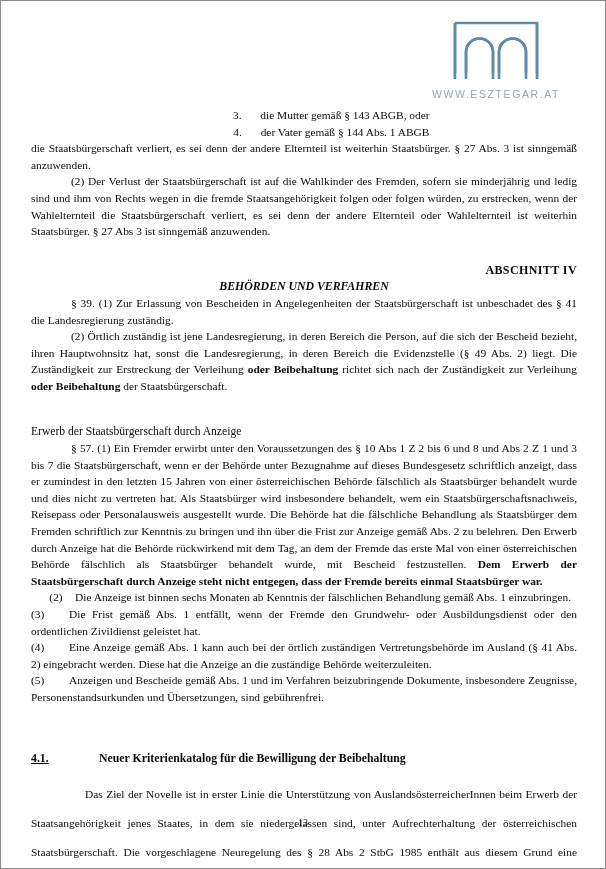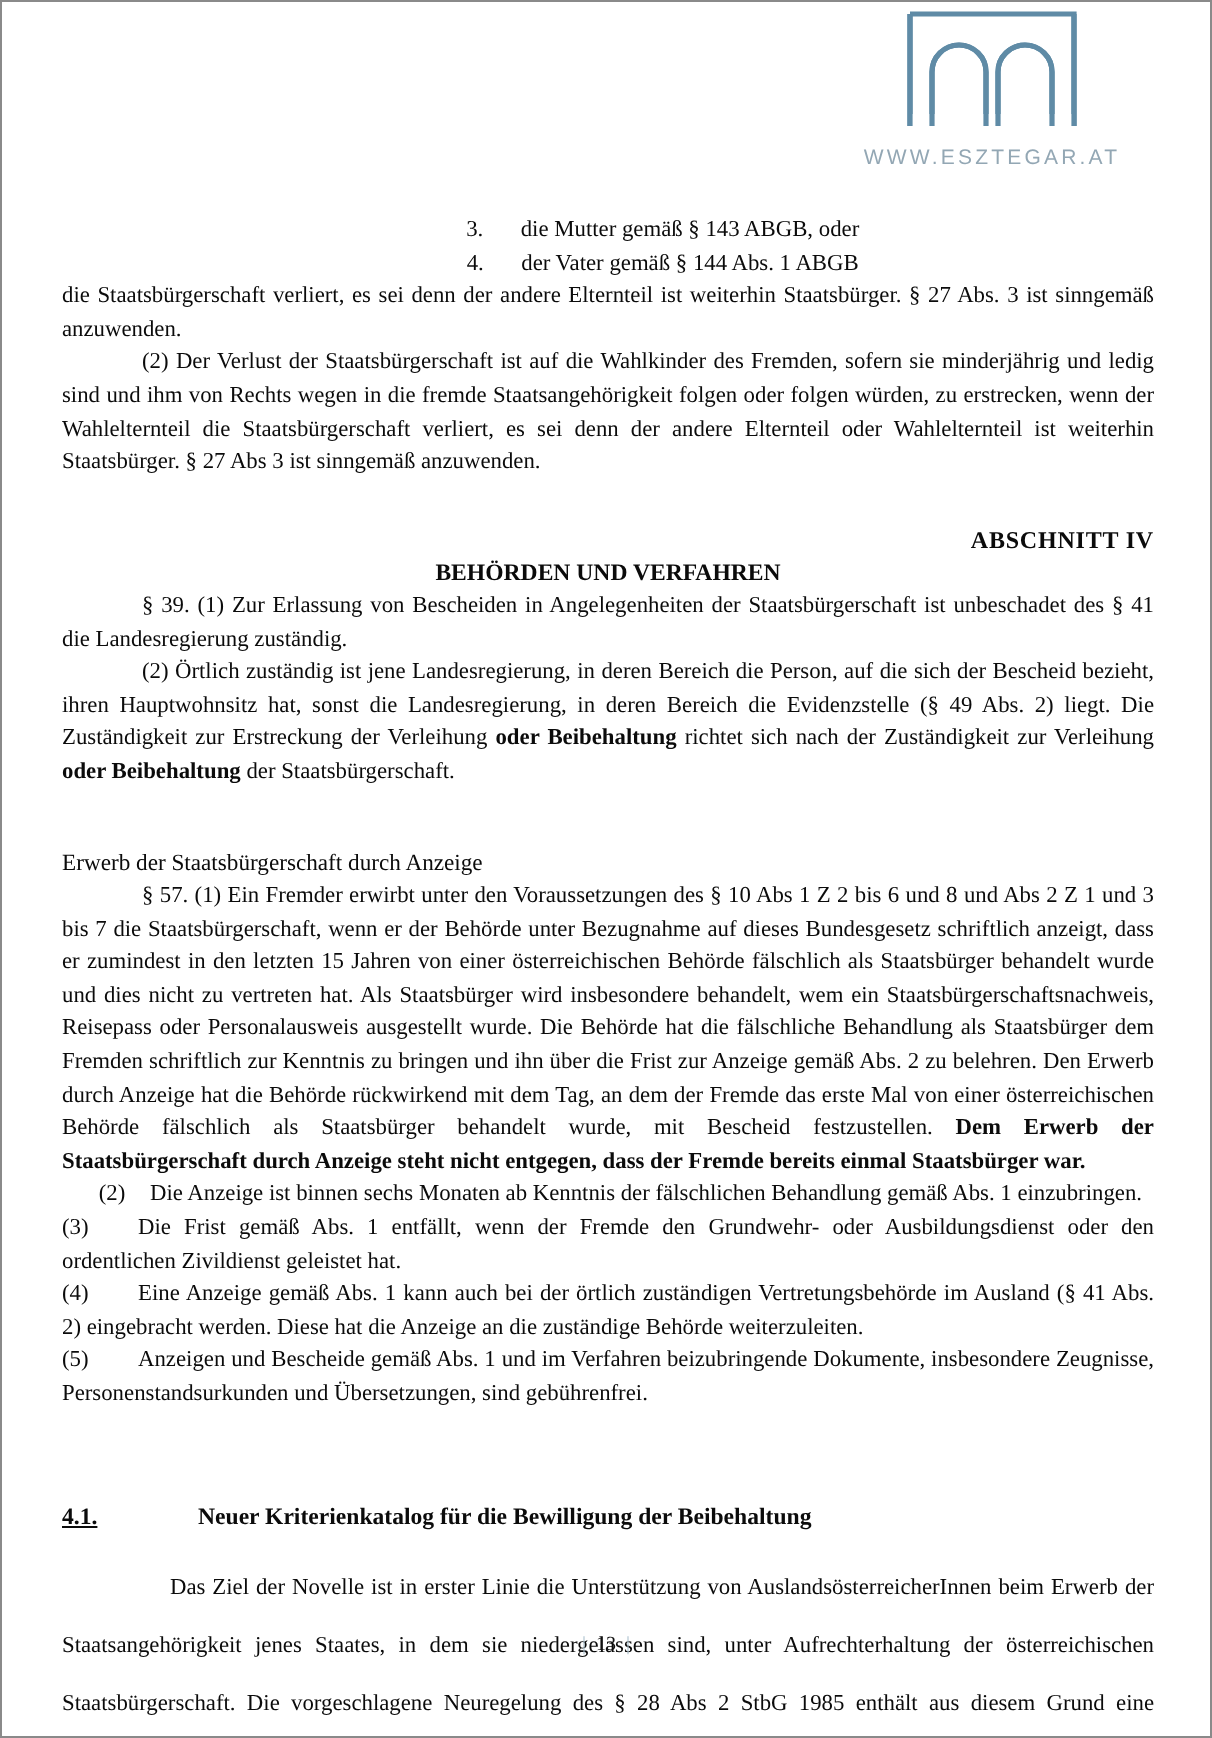--- a/index.html
+++ b/index.html
@@ -17,21 +17,21 @@
     box-sizing: border-box;
     background: #ffffff;
     border: 1px solid #8a8a8a;
     overflow: hidden;
   }
 
   
   .logo-block {
     position: absolute;
     right: 26px;
-    top: 4px;
+    top: 20px;
     width: 166px;
     text-align: center;
   }
   .logo-mark {
     display: block;
     margin: 0 auto;
   }
   .logo-url {
     display: block;
     margin-top: 3px;
@@ -68,20 +68,21 @@
   .ind {
     text-indent: 40px;
   }
   .flush { text-indent: 0; }
 
   .ctr {
     text-align: center;
     font-weight: bold;
     font-size: 11.8px;
     line-height: 16.6px;
+    font-style: italic;
   }
   .sec-head {
     text-align: right;
     font-weight: bold;
     font-size: 12px;
     letter-spacing: 0.4px;
   }
   .sub-head {
     text-align: left;
     font-weight: normal;

